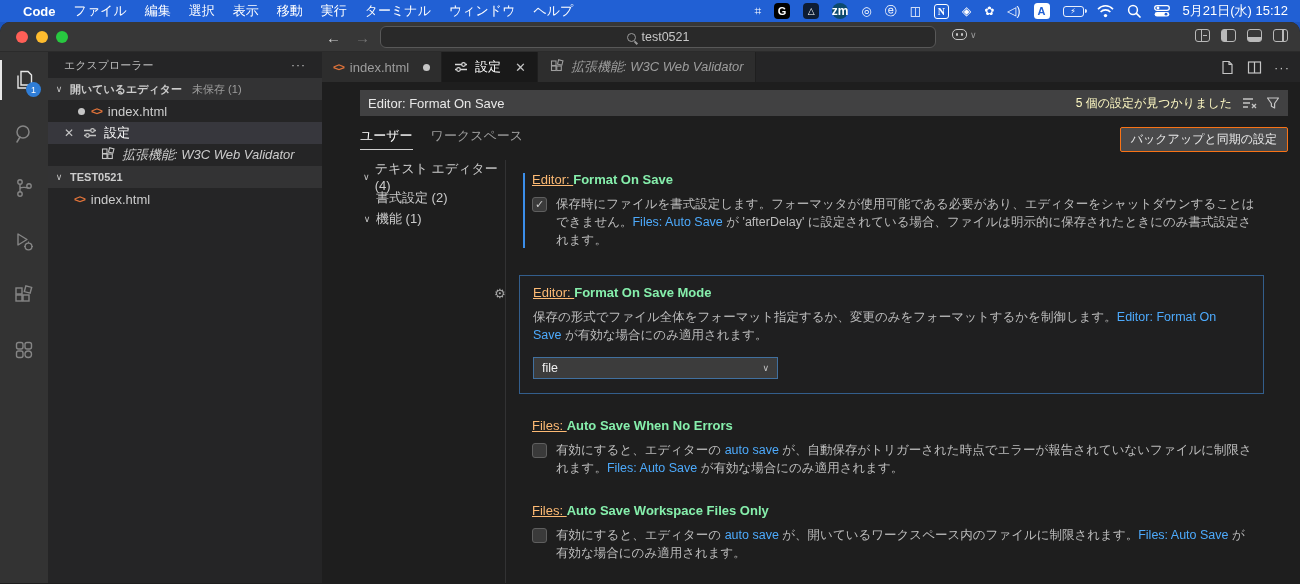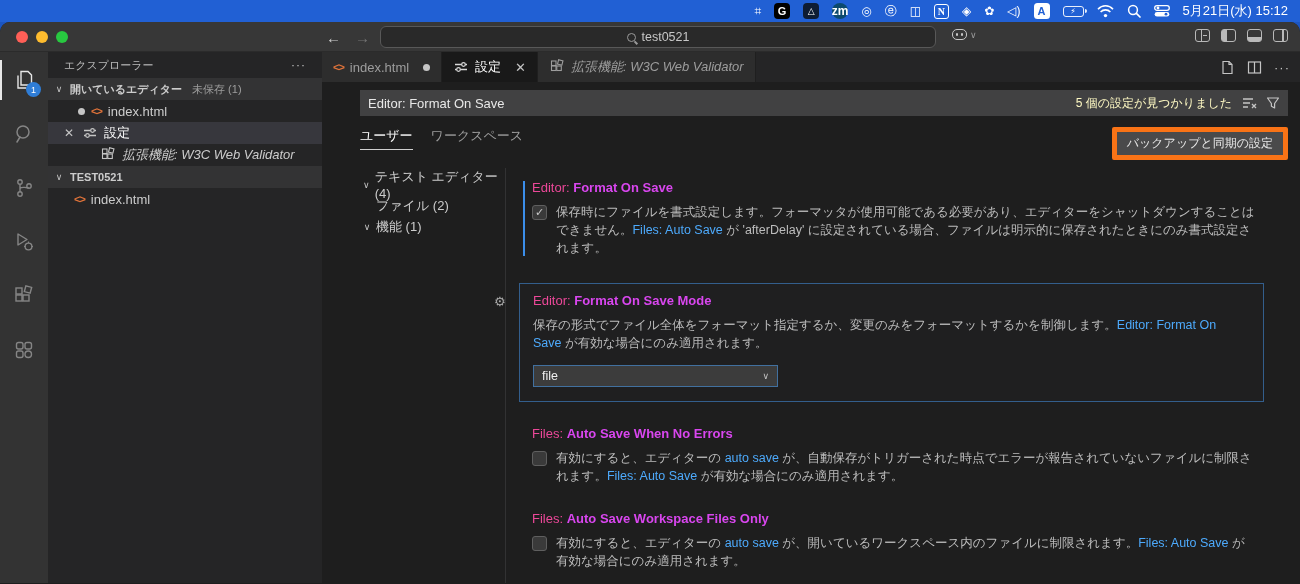--- a/index.html
+++ b/index.html
@@ -89,52 +89,64 @@
 
   
   .settings { flex:1; display:flex; flex-direction:column; min-height:0; background:#1e1e1e; }
   .search-row { margin:8px 12px 0 38px; height:26px; background:#414142; display:flex; align-items:center; padding:0 8px; }
   .search-row .value { font-size:13px; color:#e8e8e8; }
   .search-row .count { margin-left:auto; font-size:12px; color:#fef9c3; }
   .search-row .icons { display:flex; gap:8px; margin-left:10px; color:#c5c5c5; }
   .scope-row { margin:11px 12px 0 38px; display:flex; align-items:flex-start; }
   .scope-tab { font-size:13px; color:#9d9d9d; margin-right:18px; padding-bottom:4px; }
   .scope-tab.active { color:#ffffff; border-bottom:1px solid #d0d0d0; }
-  .sync-btn { margin-left:auto; background:#4a4a4b; border:5px solid #f97316; color:#e8e8e8; font-size:12px; padding:3px 10px; border-radius:2px; font-family:inherit; }
+  .sync-btn { margin-left:auto; background:#4a4a4b; border:1px solid #f97316; color:#e8e8e8; font-size:12px; padding:3px 10px; border-radius:2px; font-family:inherit; }
 
   .settings-body { flex:1; display:flex; margin-top:8px; min-height:0; }
   .toc { width:183px; padding:6px 0 0 38px; flex:0 0 auto; font-size:13px; color:#cccccc; }
   .toc-row { display:flex; align-items:center; height:21px; gap:2px; }
   .toc-row .chev { width:14px; font-size:9px; color:#c5c5c5; text-align:center; }
   .toc-row.indent { padding-left:16px; }
   .setting-list { flex:1; border-left:1px solid #323233; padding:12px 44px 0 26px; min-width:0; }
 
   .setting { position:relative; margin-bottom:26px; }
   .s-title { font-size:13px; margin-bottom:8px; }
-  .s-prefix { color:#ec4899; }
-  .s-name { color:#d946ef; font-weight:700; }
+  .s-prefix { color:#fdba74;text-decoration:underline; }
+  .s-name { color:#86efac; font-weight:700; }
   .s-body { display:flex; gap:9px; }
   .checkbox { width:15px; height:15px; margin-top:2px; background:#3a3a3a; border:1px solid #5f5f5f; border-radius:3px; flex:0 0 auto; display:flex; align-items:center; justify-content:center; color:#cccccc; font-size:11px; }
   .s-desc { font-size:12.5px; line-height:18px; color:#bdbdbd; max-width:700px; }
   .tlink { color:#4daafc; }
   .mod-bar { position:absolute; left:-9px; top:1px; bottom:1px; width:2px; background:#3b8eea; }
 
   .setting.focused { border:1px solid rgba(56,110,167,.8); background:#1f1f20; margin-left:-13px; margin-right:-8px; padding:9px 14px 14px 13px; margin-bottom:24px; }
   .gear { position:absolute; left:-26px; top:10px; font-size:13px; color:#a8a8a8; }
   .dropdown { margin-top:13px; width:245px; height:22px; background:#3c3c3c; border:1px solid #41709f; display:flex; align-items:center; padding:0 8px; font-size:12.5px; color:#f0f0f0; }
   .dropdown .dchev { margin-left:auto; font-size:9px; color:#c5c5c5; }
 
   svg.ic { display:block; }
 </style>
 </head>
 <body>
 
 <div class="app">
 
   <div class="menubar">
+    <div class="mb-left">
+      <span class="mb-item app-name">Code</span>
+      <span class="mb-item">ファイル</span>
+      <span class="mb-item">編集</span>
+      <span class="mb-item">選択</span>
+      <span class="mb-item">表示</span>
+      <span class="mb-item">移動</span>
+      <span class="mb-item">実行</span>
+      <span class="mb-item">ターミナル</span>
+      <span class="mb-item">ウィンドウ</span>
+      <span class="mb-item">ヘルプ</span>
+    </div>
     <div class="mb-right">
       <span class="si">⌗</span>
       <span class="si si-box-black">G</span>
       <span class="si si-box-dark">△</span>
       <span class="si si-circle-blue">zm</span>
       <span class="si">◎</span>
       <span class="si">ⓔ</span>
       <span class="si">◫</span>
       <span class="si si-box-outline">N</span>
       <span class="si">◈</span>
@@ -342,21 +354,21 @@
             <button class="sync-btn">バックアップと同期の設定</button>
           </div>
 
           <div class="settings-body">
             <div class="toc">
               <div class="toc-row">
                   <span class="chev">∨</span>
                   <span>テキスト エディター (4)</span>
                 </div>
               <div class="toc-row indent">
-                  <span>ファイル (2)</span>
+                  <span>書式設定 (2)</span>
                 </div>
               <div class="toc-row">
                   <span class="chev">∨</span>
                   <span>機能 (1)</span>
                 </div>
             </div>
 
             <div class="setting-list">
 
               <div class="setting">

